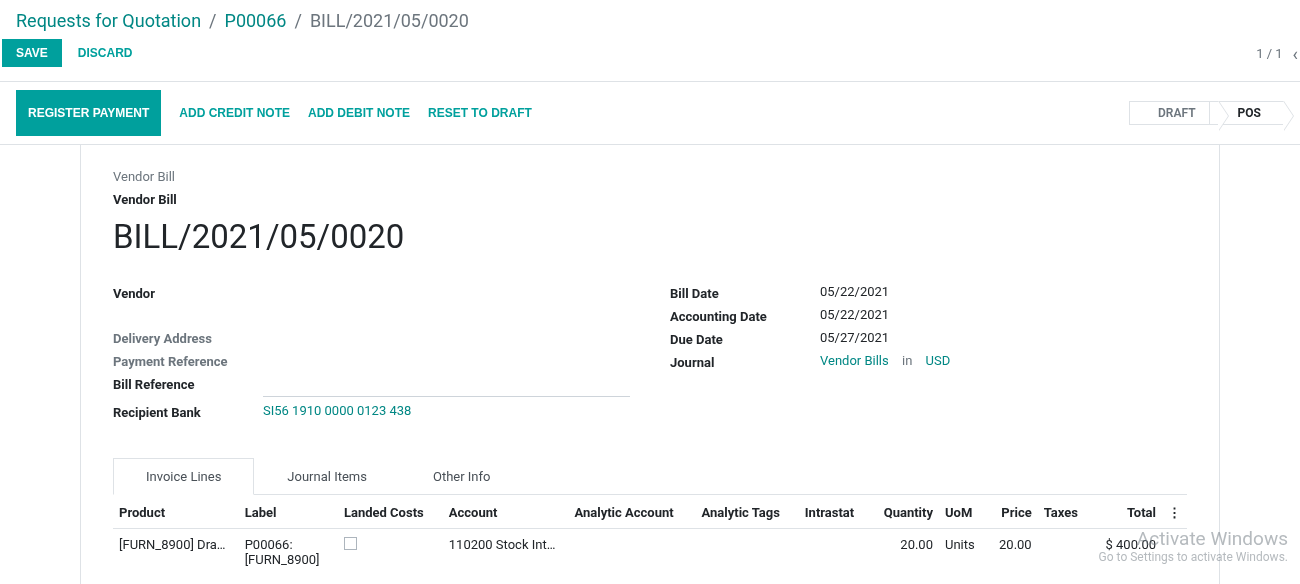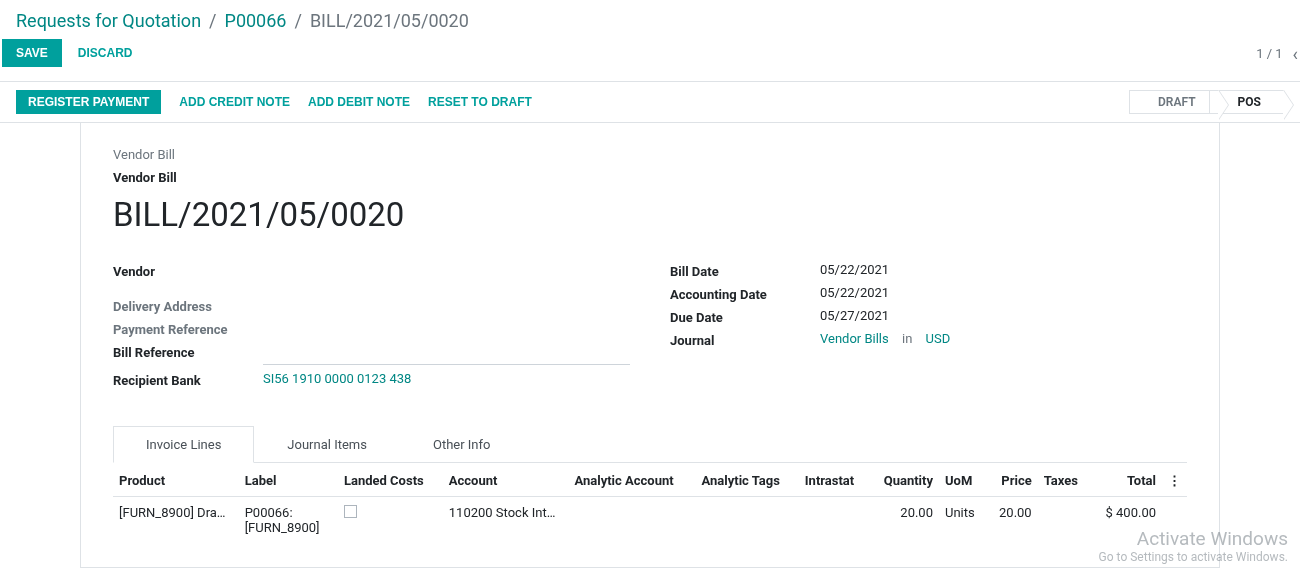--- a/index.html
+++ b/index.html
@@ -12,21 +12,21 @@
     
     .action-bar { padding: 4px 2px 14px; display: flex; align-items: center; justify-content: space-between; }
     .action-left { display: flex; align-items: center; gap: 16px; }
     .btn-primary { background: #00a09d; color: #fff; border: none; padding: 7px 14px; font-weight: 600; font-size: 12px; cursor: pointer; text-transform: uppercase; }
     .btn-link { background: none; color: #00a09d; border: none; font-weight: 600; font-size: 12px; cursor: pointer; text-transform: uppercase; }
     .pager { color: #6c757d; display: flex; align-items: center; gap: 10px; }
     .pager-arrow { color: #6c757d; cursor: pointer; font-size: 18px; }
     
     .button-bar { border-top: 1px solid #dee2e6; border-bottom: 1px solid #dee2e6; padding: 8px 16px; display: flex; align-items: center; justify-content: space-between; background: #fff; }
     .button-bar-left { display: flex; gap: 18px; align-items: center; }
-    .btn-register { background: #00a09d; color: #fff; border: none; padding: 5px 12px; font-weight: 700; font-size: 12px; cursor: pointer; }
+    .btn-register { background: #00a09d; color: #fff; border: none; padding: 16px 12px; font-weight: 700; font-size: 12px; cursor: pointer; }
     .btn-action { background: none; color: #00a09d; border: none; font-weight: 700; font-size: 12px; cursor: pointer; }
     
     .status-bar { display: flex; align-items: center; }
     .status-item { padding: 7px 22px 7px 28px; color: #6c757d; font-size: 12px; font-weight: 600; position: relative; background: #fff; border: 1px solid #dee2e6; cursor: pointer; height: 24px; display: flex; align-items: center; margin-left: -10px; }
     .status-item:first-child { margin-left: 0; }
     .status-item.active { font-weight: 700; color: #212529; }
     .status-item::after { content: ""; position: absolute; right: -10px; top: -1px; width: 0; height: 0; border-top: 15px solid transparent; border-bottom: 15px solid transparent; border-left: 10px solid #fff; z-index: 2; }
     .status-item::before { content: ""; position: absolute; right: -11px; top: -1px; width: 0; height: 0; border-top: 15px solid transparent; border-bottom: 15px solid transparent; border-left: 10px solid #dee2e6; z-index: 1; }
     
     .form-sheet { max-width: 1140px; margin: 0 auto; border: 1px solid #dee2e6; padding: 24px 32px; background: #fff; margin-top: -1px; }
@@ -101,21 +101,21 @@
 <div class="form-sheet">
   <div class="doc-type">Vendor Bill</div>
   <div class="doc-subtype">Vendor Bill</div>
   <div class="doc-title">BILL/2021/05/0020</div>
 
   <div class="two-col">
     <div class="col">
       <div class="field-row">
         <div class="field-label">Vendor</div>
       </div>
-      <div class="field-row" style="margin-top:18px;">
+      <div class="field-row" style="margin-top:28px;">
         <div class="field-label muted">Delivery Address</div>
         <div class="field-value"></div>
       </div>
       <div class="field-row">
         <div class="field-label muted">Payment Reference</div>
         <div class="field-value"></div>
       </div>
       <div class="field-row">
         <div class="field-label">Bill Reference</div>
         <div class="field-value">

